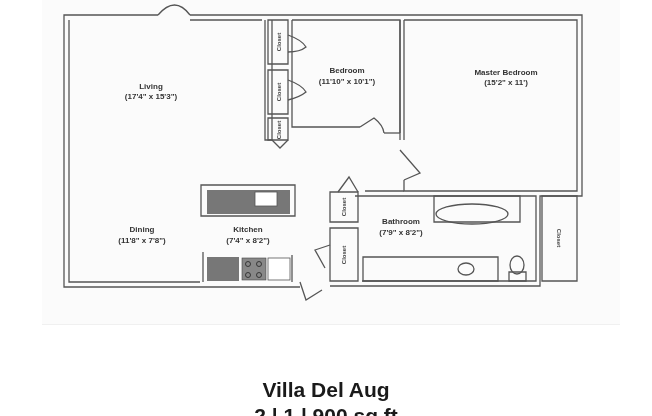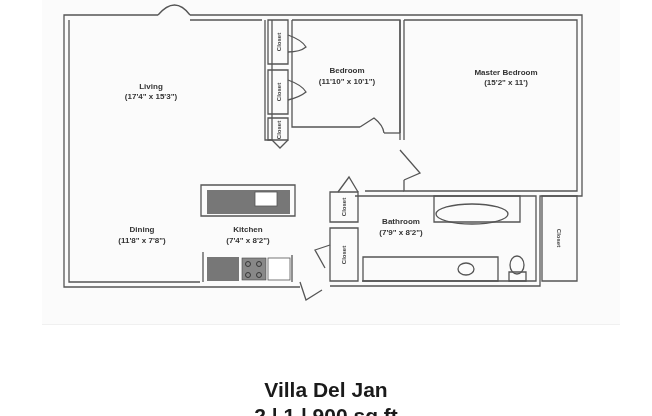--- a/index.html
+++ b/index.html
@@ -97,14 +97,14 @@
   <text class="room-label" x="401" y="235" text-anchor="middle">(7'9" x 8'2")</text>
 
   <text class="closet-label" transform="translate(281,42) rotate(-90)" text-anchor="middle">Closet</text>
   <text class="closet-label" transform="translate(281,92) rotate(-90)" text-anchor="middle">Closet</text>
   <text class="closet-label" transform="translate(281,130) rotate(-90)" text-anchor="middle">Closet</text>
   <text class="closet-label" transform="translate(346,207) rotate(-90)" text-anchor="middle">Closet</text>
   <text class="closet-label" transform="translate(346,255) rotate(-90)" text-anchor="middle">Closet</text>
   <text class="closet-label" transform="translate(557,238) rotate(90)" text-anchor="middle">Closet</text>
 </svg>
 
-<div class="title">Villa Del Jan</div>
+<div class="title">Villa Del Aug</div>
 <div class="subtitle">2 | 1 | 900 sq ft</div>
 
 </body></html>

